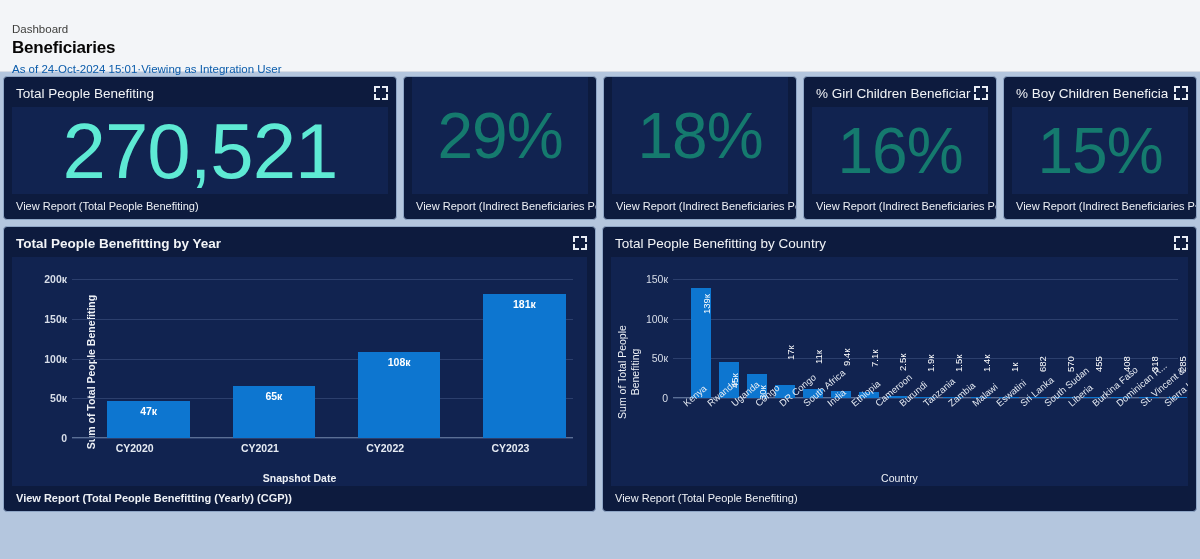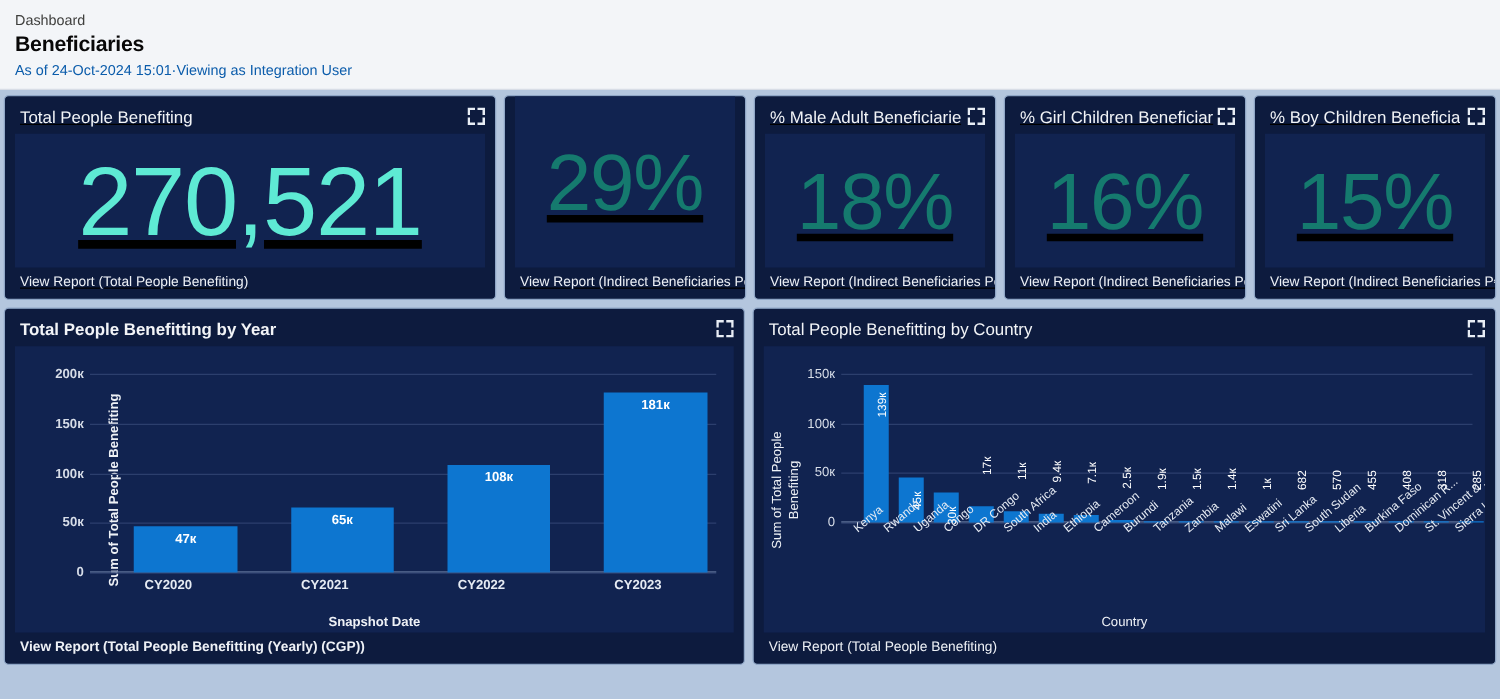--- a/index.html
+++ b/index.html
@@ -10,28 +10,28 @@
     overflow: hidden;
   }
 
   
   .page-header {
     height: 72px; width: 1200px;
     background: #f3f5f8;
     padding: 10px 0 0 12px;
     border-bottom: 1px solid #d8dde6;
   }
-  .breadcrumb { font-size: 11.5px; color: #3e3e3c; line-height: 15px; }
+  .breadcrumb { font-size: 11.5px; color: #3e3e3c; line-height: 15px; margin-top: 12px; }
   .page-title { font-size: 17px; font-weight: bold; color: #080707; line-height: 22px; letter-spacing: -0.2px; }
   .page-sub { font-size: 11.5px; color: #0b5cab; line-height: 16px; margin-top: 2px; }
 
   
   .board { padding: 4px 3px 0 3px; }
   .row { display: flex; gap: 6px; }
-  .row.kpis { height: 164px; text-decoration: underline; }
+  .row.kpis { height: 144px; }
   .row.charts { height: 286px; margin-top: 6px; }
 
   .card {
     background: #0d1b3e;
     border: 1px solid #8fa6c6;
     border-radius: 4px;
     position: relative;
     display: flex;
     flex-direction: column;
     overflow: hidden;
@@ -158,31 +158,20 @@
     </div>
 
     <div class="card k1">
       <div class="card-body">
         <div class="kpi-pct">29%</div>
       </div>
       <div class="card-foot">View Report (Indirect Beneficiaries Pe</div>
     </div>
 
     <div class="card k2">
-      <div class="card-head">
-        <div class="card-title">% Male Adult Beneficiarie</div>
-        <span class="expand-icon">
-          <svg width="14" height="14" viewBox="0 0 14 14" fill="#e8edf5">
-            <path d="M0 0h6v2H2v4H0z"></path>
-              <path d="M14 0v6h-2V2H8V0z"></path>
-            <path d="M0 14v-6h2v4h4v2z"></path>
-              <path d="M14 14h-6v-2h4V8h2z"></path>
-          </svg>
-        </span>
-      </div>
       <div class="card-body">
         <div class="kpi-pct">18%</div>
       </div>
       <div class="card-foot">View Report (Indirect Beneficiaries Pe</div>
     </div>
 
     <div class="card k3">
       <div class="card-head">
         <div class="card-title">% Girl Children Beneficiar</div>
         <span class="expand-icon">

